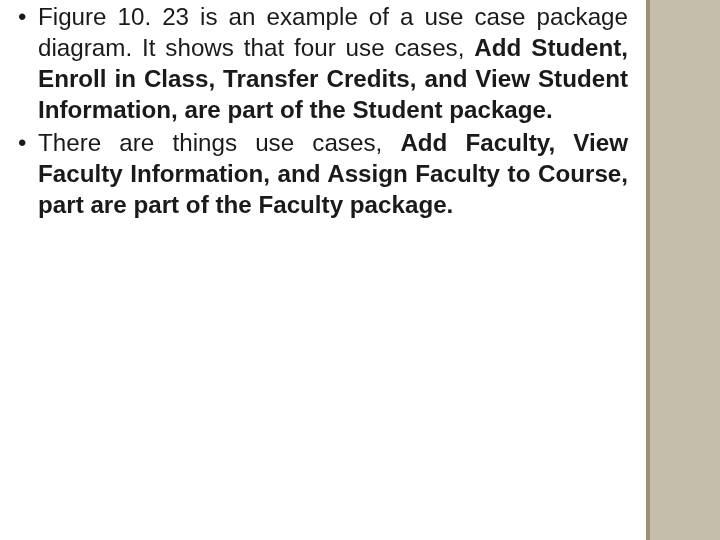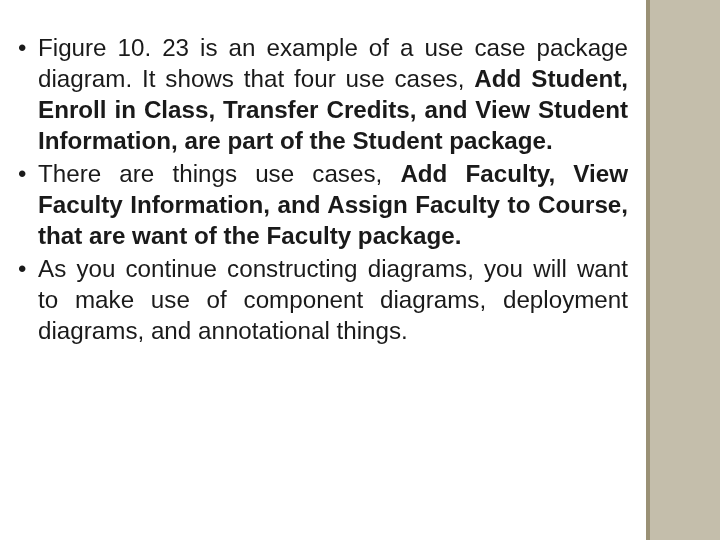--- a/index.html
+++ b/index.html
@@ -24,21 +24,21 @@
     position: absolute;
     right: 70px;
     top: 0;
     width: 4px;
     height: 540px;
     background: #9a9176;
   }
   .content {
     position: absolute;
     left: 18px;
-    top: 33px;
+    top: 2px;
     width: 610px;
     color: #1a1a1a;
     font-size: 24.2px;
     line-height: 1.28;
   }
   ul.bullets {
     list-style: none;
     margin: 0;
     padding: 0;
   }
@@ -64,19 +64,16 @@
 
 <div class="sidebar"></div>
 <div class="sidebar-line"></div>
 
 <div class="content">
   <ul class="bullets">
     <li>
       <span>Figure 10. 23 is an example of a use case package diagram. It shows that four use cases, </span><span class="b">Add Student, Enroll in Class, Transfer Credits, and View Student Information, are part of the Student package.</span><span></span>
     </li>
     <li>
-      <span>There are things use cases, </span><span class="b">Add Faculty, View Faculty Information, and Assign Faculty to Course, that are want of the Faculty package.</span><span></span>
-    </li>
-    <li>
-      <span>As you continue constructing diagrams, you will want to make use of component diagrams, deployment diagrams, and annotational things.</span><span class="b"></span><span></span>
+      <span>There are things use cases, </span><span class="b">Add Faculty, View Faculty Information, and Assign Faculty to Course, part are part of the Faculty package.</span><span></span>
     </li>
   </ul>
 </div>
 
 </body></html>

